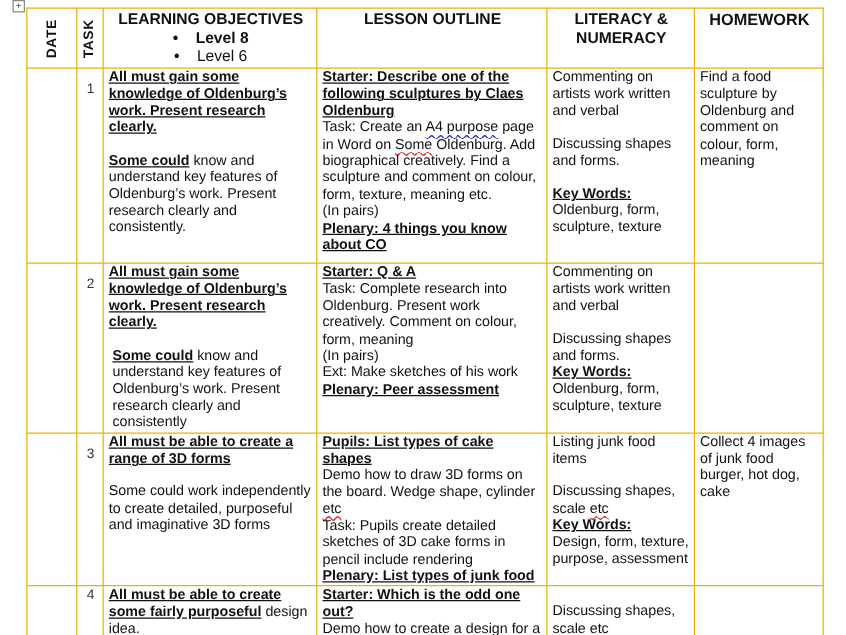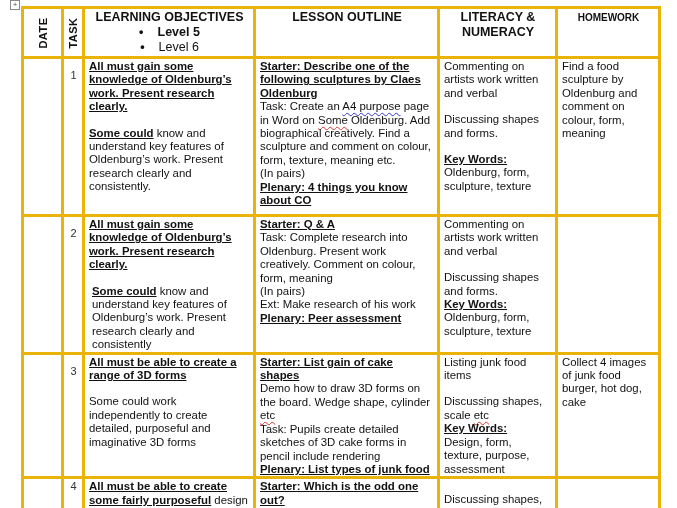--- a/index.html
+++ b/index.html
@@ -2,24 +2,24 @@
 <html><head>
 <meta charset="utf-8">
 <style>
   html, body { margin: 0; padding: 0; background: #ffffff; }
   body { width: 677px; height: 508px; position: relative; overflow: hidden;
          font-family: "Liberation Sans", sans-serif; color: #111; }
   .move-handle { position: absolute; left: 10px; top: 0px; width: 8px; height: 8px;
                  border: 1px solid #888; font-size: 8px; line-height: 8px; text-align: center; color: #555; }
   table { position: absolute; left: 21px; top: 6px; border-collapse: collapse;
           table-layout: fixed; width: 637px; }
-  td, th { border: 3px solid #eab308; vertical-align: top; padding: 1px 3px 0 4px;
+  td, th { border: 1px solid #eab308; vertical-align: top; padding: 1px 3px 0 4px;
            font-size: 11.4px; line-height: 13.4px; font-weight: normal; overflow: hidden; margin-left: 44px; }
   th { text-align: center; font-weight: bold; font-size: 12.5px; line-height: 15px; }
-  th.hw { font-size: 10px; }
+  th.hw { font-size: 13px; }
   .vert { height: 46px; position: relative; }
   .vert span { position: absolute; left: 50%; top: 50%; transform: translate(-50%,-50%) rotate(-90deg);
                font-weight: bold; font-size: 11px; white-space: nowrap; letter-spacing: 0.5px; }
   .levels { list-style: none; margin: 0; padding: 0; }
   .levels li { font-size: 12.5px; line-height: 15px; }
   .levels li::before { content: "\2022"; margin-right: 14px; font-weight: bold; }
   .levels li.lv6 { font-weight: normal; }
   .levels li.lv5 { font-weight: bold; }
   .task-num { text-align: center; font-size: 11px; padding-top: 10px; color: #333; }
   .b { font-weight: bold; text-decoration: underline; }
@@ -52,21 +52,21 @@
       <tr class="hdr">
     <th class="vert">
           <span>DATE</span>
         </th>
     <th class="vert">
           <span>TASK</span>
         </th>
     <th>
       <div>LEARNING OBJECTIVES</div>
       <ul class="levels">
-        <li class="lv5">Level 5</li>
+        <li class="lv5">Level 8</li>
         <li class="lv6">Level 6</li>
       </ul>
     </th>
     <th>LESSON OUTLINE</th>
     <th>LITERACY &amp; NUMERACY</th>
     <th class="hw">HOMEWORK</th>
   </tr>
 
   <tr class="r1">
     <td></td>
@@ -98,21 +98,21 @@
     <td class="task-num">2</td>
     <td>
       <div class="b">All must gain some knowledge of Oldenburg’s work. Present research clearly.</div>
       <div class="gap"></div>
       <div class="ind"><span class="b">Some could</span><span> know and understand key features of Oldenburg’s work.  Present research clearly and consistently</span></div>
     </td>
     <td>
       <div class="b">Starter:  Q &amp; A</div>
       <div>Task: Complete research into Oldenburg.  Present work creatively. Comment on colour, form, meaning</div>
       <div>(In pairs)</div>
-      <div>Ext: Make research of his work</div>
+      <div>Ext: Make sketches of his work</div>
       <div class="b">Plenary: Peer assessment</div>
     </td>
     <td>
       <div>Commenting on artists work written and verbal</div>
       <div class="gap"></div>
       <div>Discussing shapes and forms.</div>
       <div class="b">Key Words:</div>
       <div>Oldenburg, form, sculpture, texture</div>
     </td>
     <td></td>
@@ -120,21 +120,21 @@
 
   <tr class="r3">
     <td></td>
     <td class="task-num">3</td>
     <td>
       <div class="b">All must be able to create a range of 3D forms</div>
       <div class="gap"></div>
       <div>Some could work independently to create detailed, purposeful and imaginative 3D forms</div>
     </td>
     <td>
-      <div class="b">Starter:  List gain of cake shapes</div>
+      <div class="b">Pupils:  List types of cake shapes</div>
       <div><span> Demo how to draw 3D forms on the board.  Wedge shape, cylinder </span><span class="squig">etc</span></div>
       <div>Task:  Pupils create detailed sketches of 3D cake forms in pencil include rendering</div>
       <div class="b">Plenary: List types of junk food</div>
     </td>
     <td>
       <div>Listing junk food items</div>
       <div class="gap"></div>
       <div><span>Discussing shapes, scale </span><span class="squig">etc</span></div>
       <div class="b">Key Words:</div>
       <div>Design, form, texture, purpose, assessment</div>

